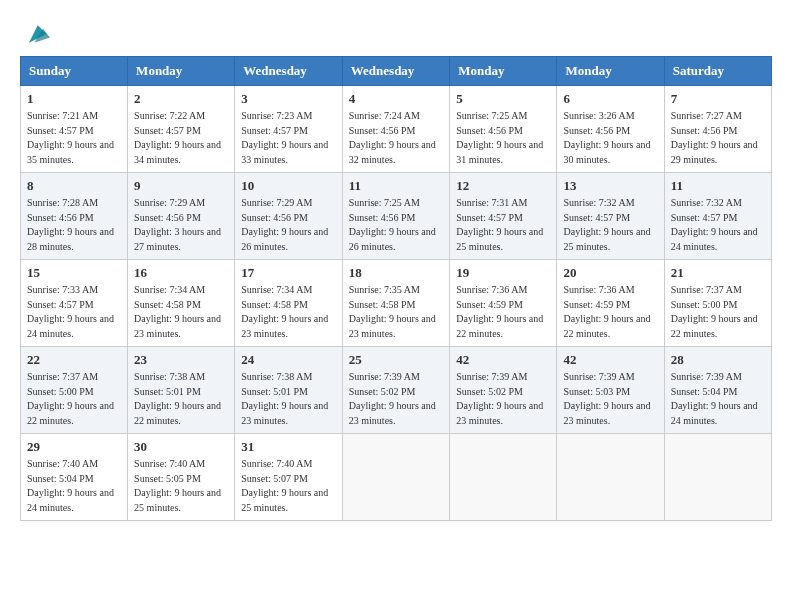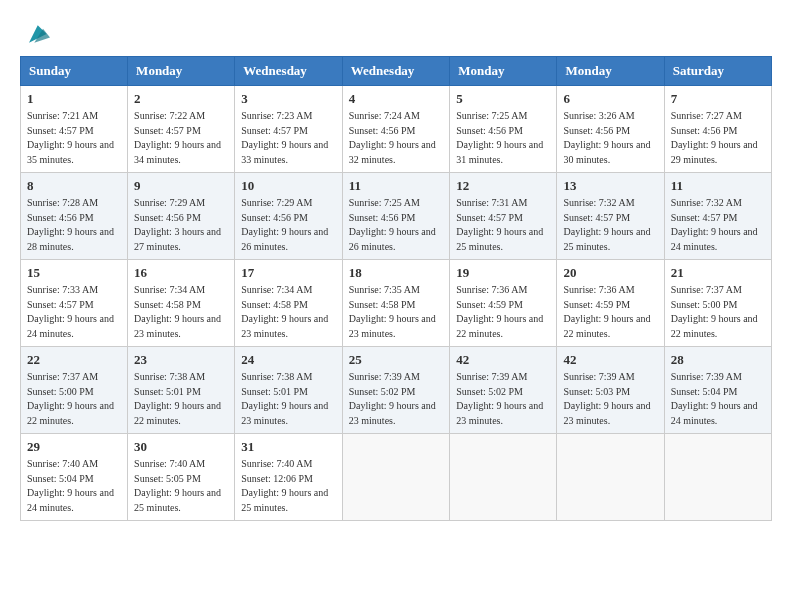--- a/index.html
+++ b/index.html
@@ -375,21 +375,21 @@
         <div class="day-info">
           <span>Sunrise: 7:40 AM</span><br>
           <span>Sunset: 5:05 PM</span><br>
           <span>Daylight: 9 hours and 25 minutes.</span>
         </div>
       </td>
         <td>
         <span class="day-num">31</span>
         <div class="day-info">
           <span>Sunrise: 7:40 AM</span><br>
-          <span>Sunset: 12:06 PM</span><br>
+          <span>Sunset: 5:07 PM</span><br>
           <span>Daylight: 9 hours and 25 minutes.</span>
         </div>
       </td>
         <td class="empty-cell"></td>
         <td class="empty-cell"></td>
         <td class="empty-cell"></td>
         <td class="empty-cell"></td>
       </tr>
     </tbody>
 </table>

